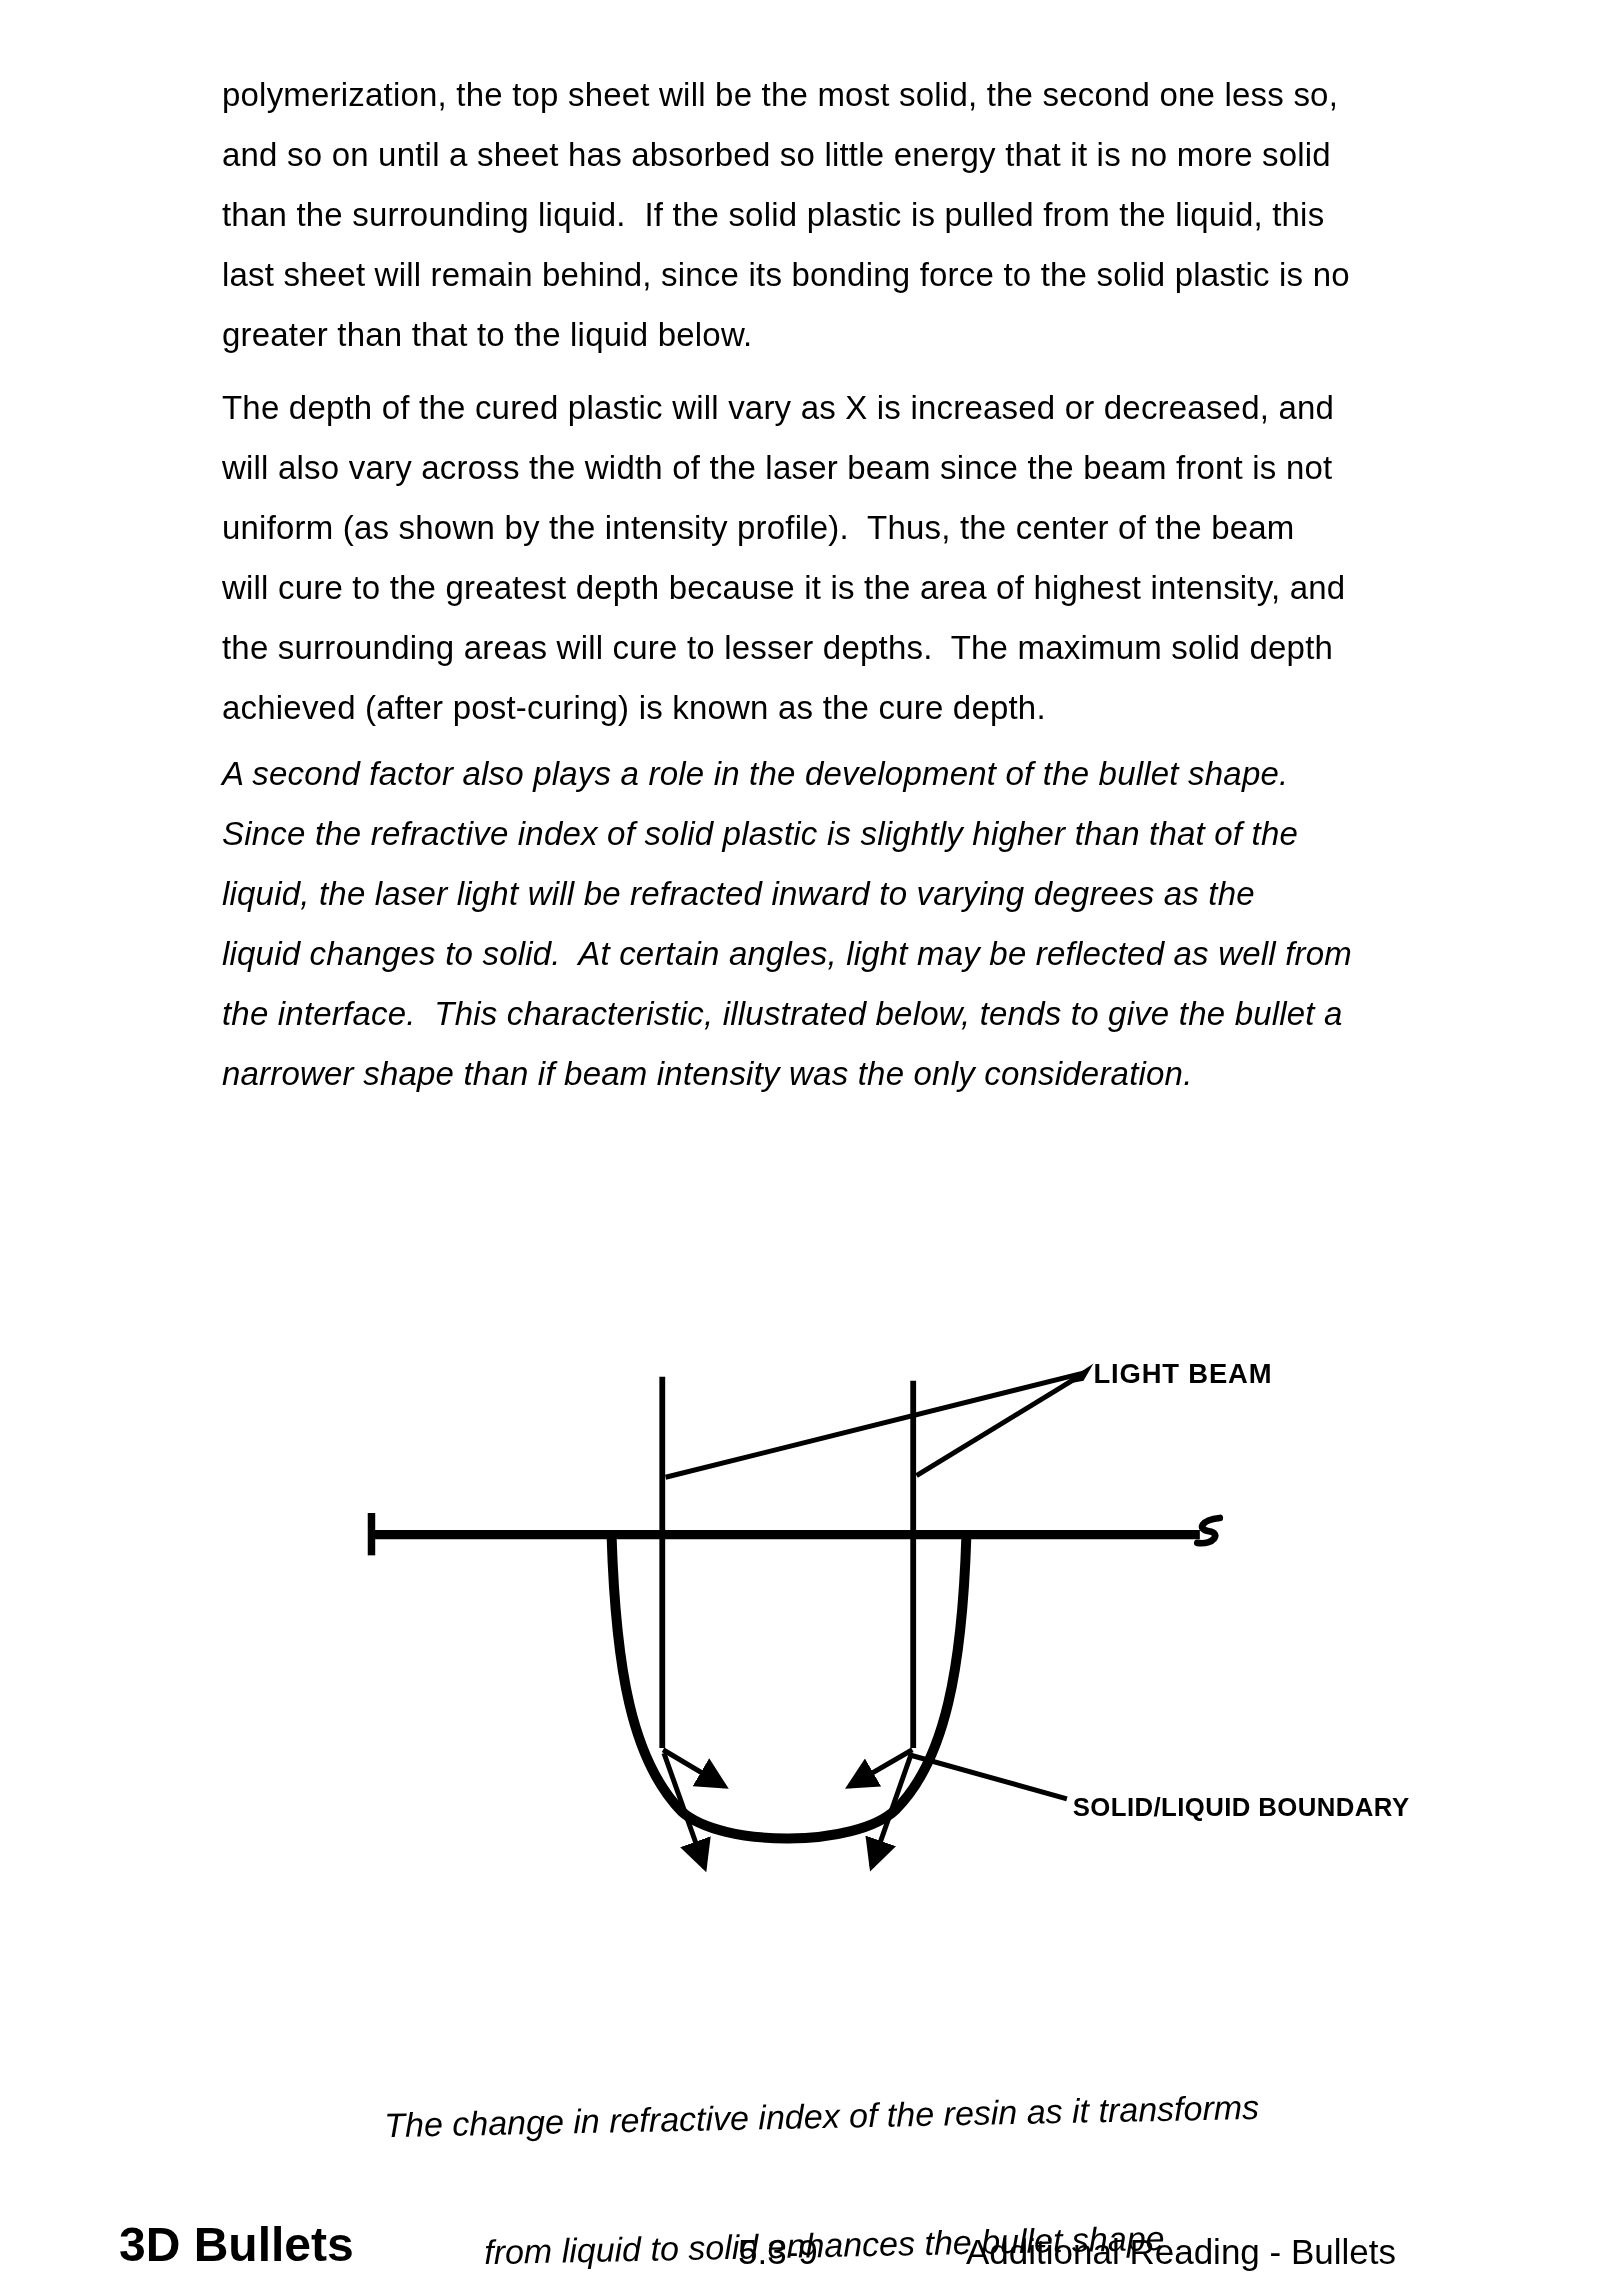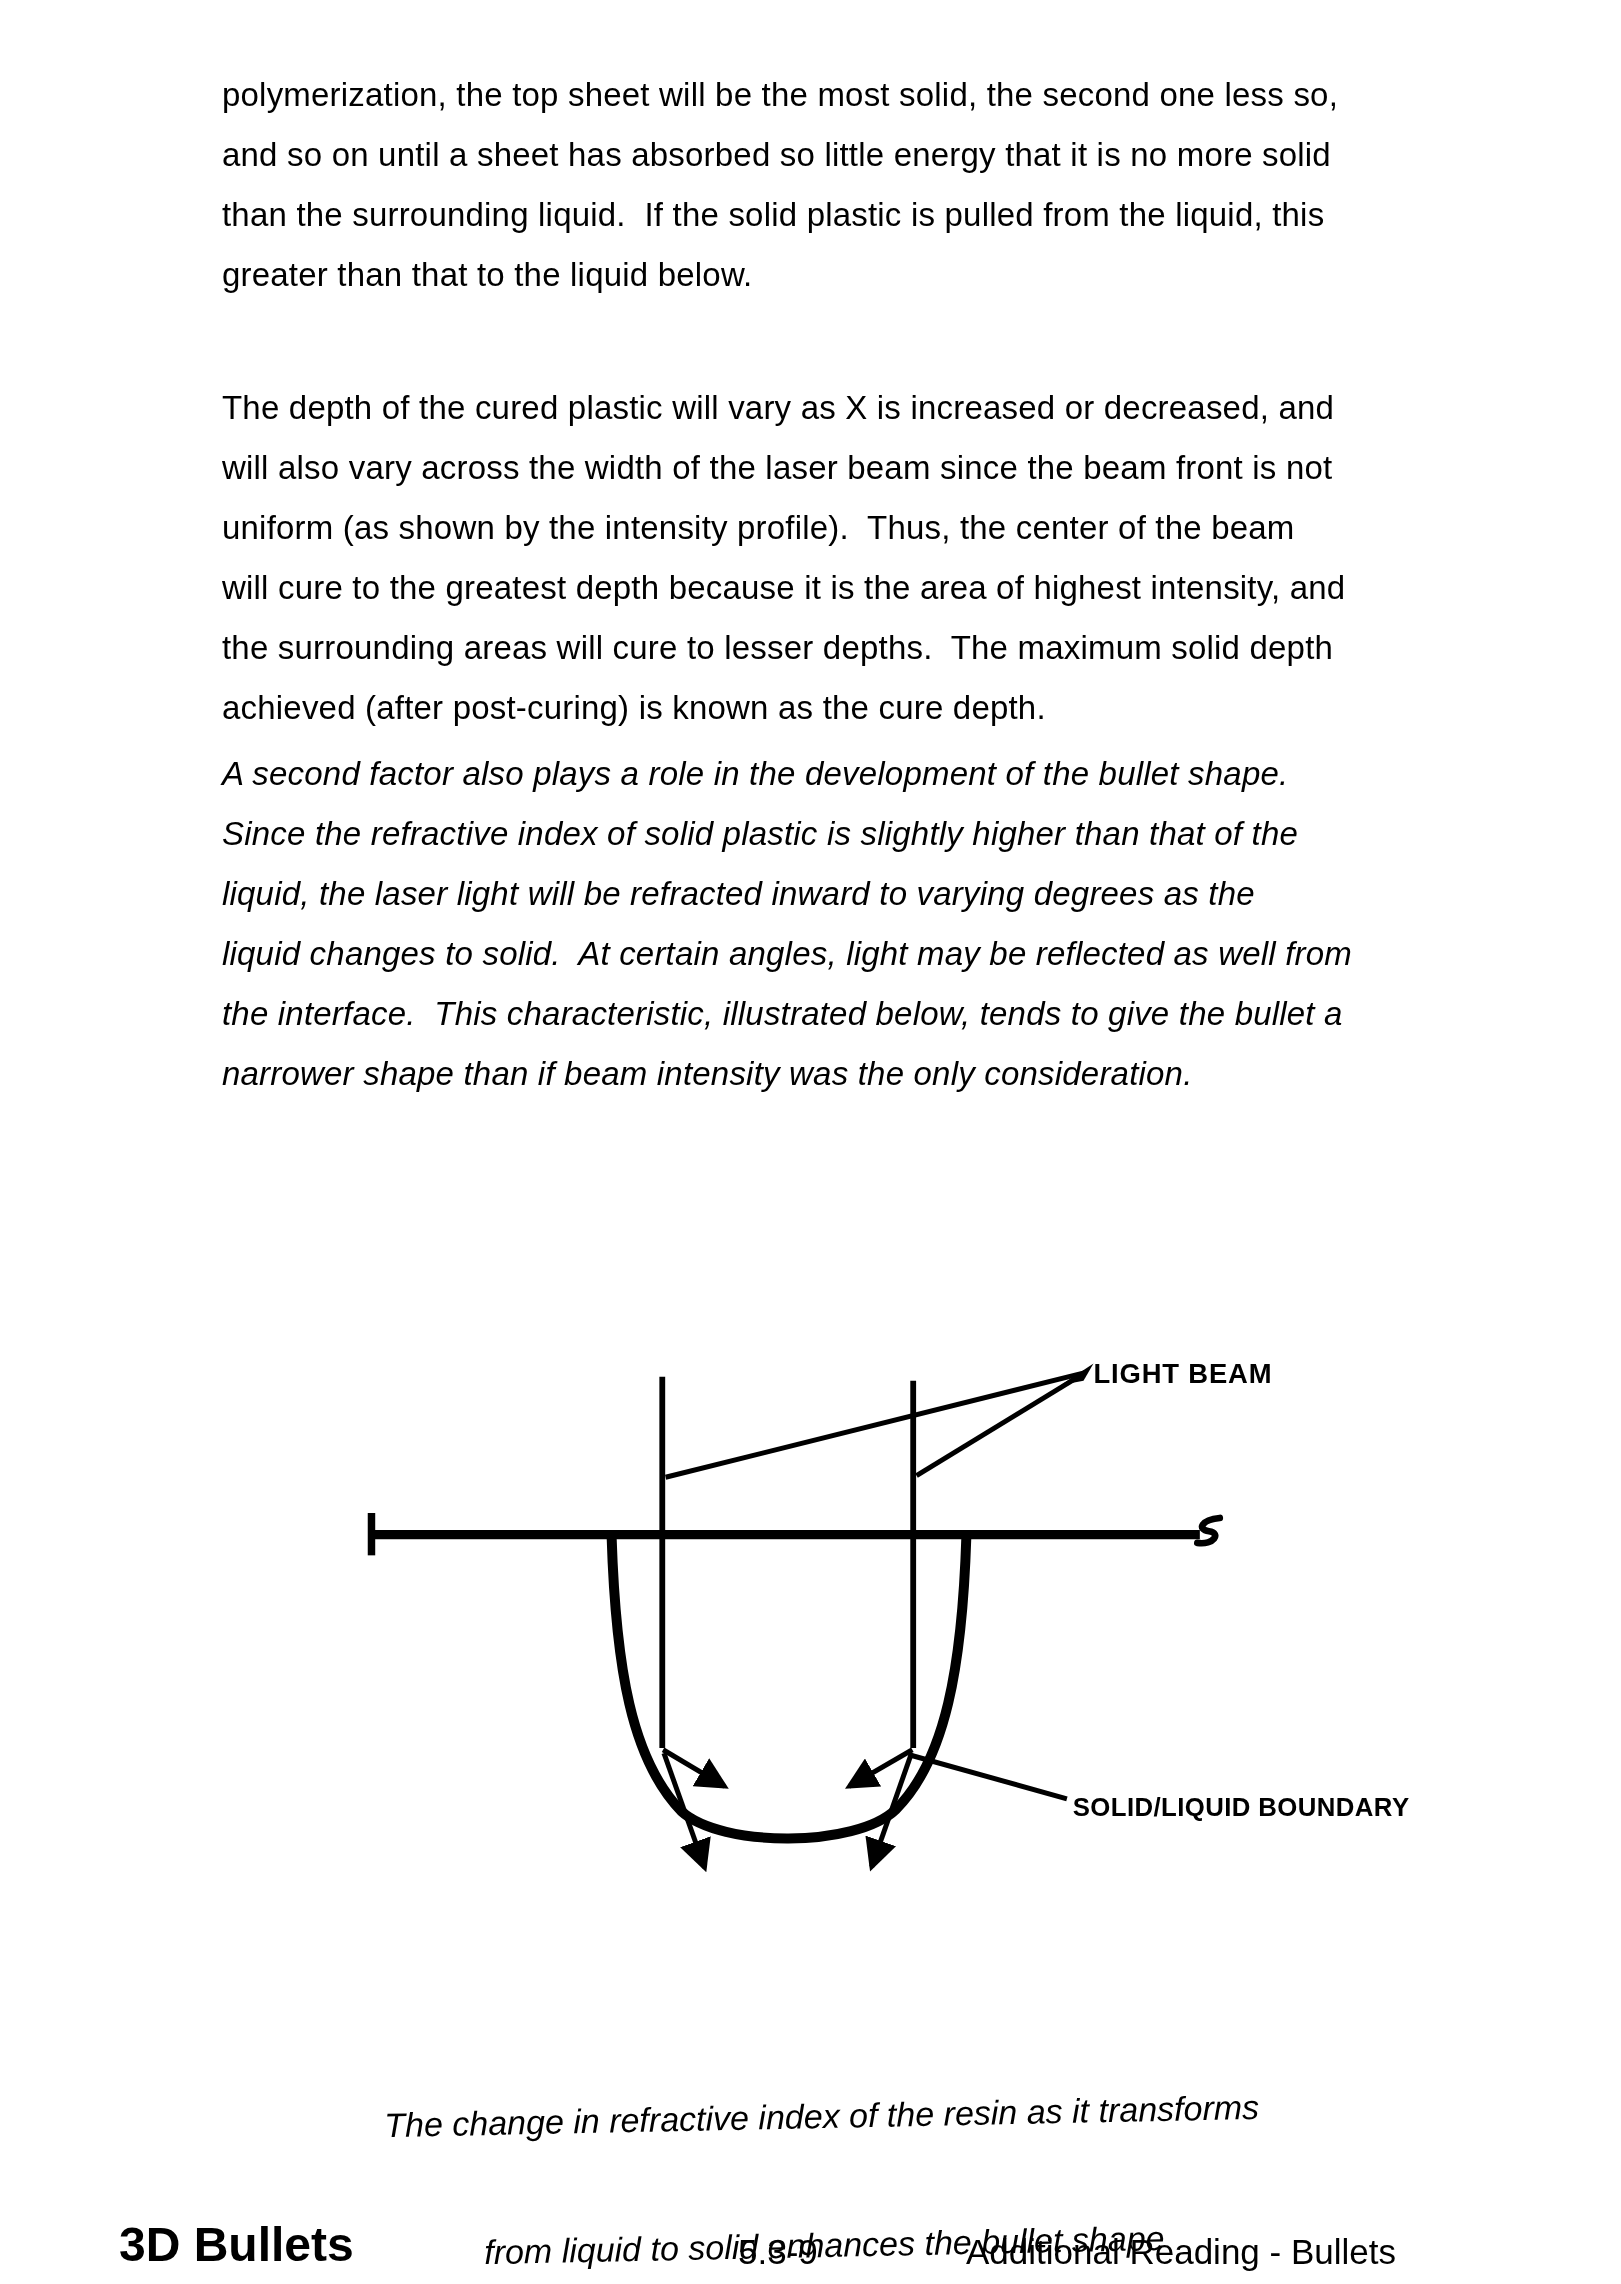--- a/index.html
+++ b/index.html
@@ -55,20 +55,21 @@
 </style>
 </head>
 <body>
 
 <div class="page">
 
   <div class="para" id="para1">
     <div class="bline">polymerization, the top sheet will be the most solid, the second one less so,</div>
     <div class="bline">and so on until a sheet has absorbed so little energy that it is no more solid</div>
     <div class="bline">than the surrounding liquid.  If the solid plastic is pulled from the liquid, this</div>
+    <div class="bline">last sheet will remain behind, since its bonding force to the solid plastic is no</div>
     <div class="bline">greater than that to the liquid below.</div>
   </div>
 
   <div class="para" id="para2">
     <div class="bline">The depth of the cured plastic will vary as X is increased or decreased, and</div>
     <div class="bline">will also vary across the width of the laser beam since the beam front is not</div>
     <div class="bline">uniform (as shown by the intensity profile).  Thus, the center of the beam</div>
     <div class="bline">will cure to the greatest depth because it is the area of highest intensity, and</div>
     <div class="bline">the surrounding areas will cure to lesser depths.  The maximum solid depth</div>
     <div class="bline">achieved (after post-curing) is known as the cure depth.</div>

